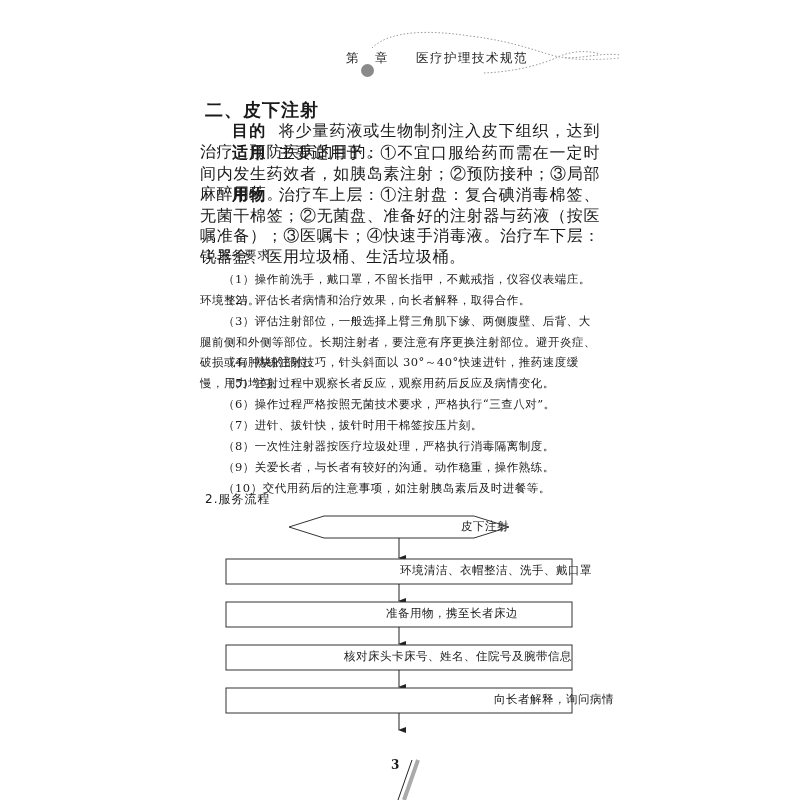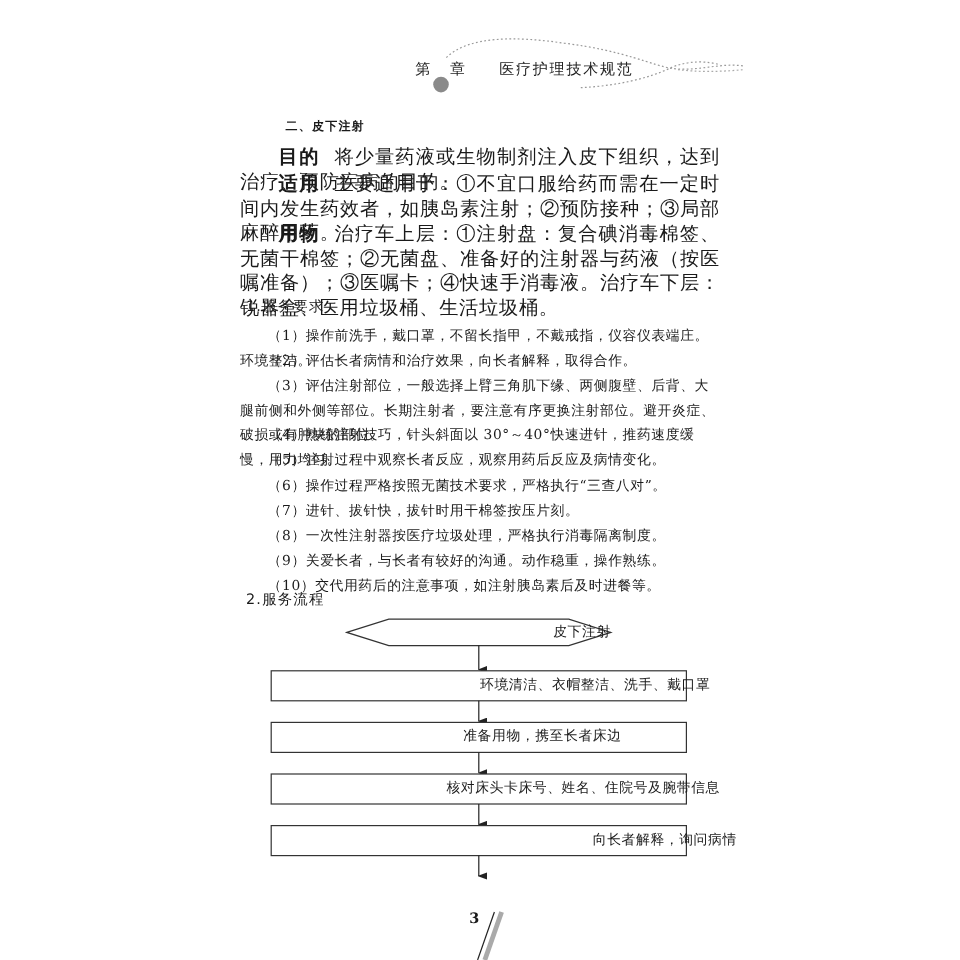--- a/index.html
+++ b/index.html
@@ -2,21 +2,21 @@
 <html><head>
 <meta charset="utf-8">
 <style>
   html, body { margin:0; padding:0; background:#ffffff; }
   body { width:800px; height:800px; position:relative; overflow:hidden;
          font-family:"DejaVu Serif","Liberation Serif",serif; color:#1a1a1a; }
   .header-swirl { position:absolute; left:0; top:0; width:800px; height:90px; }
   .chapter-header { position:absolute; left:346px; top:50px; font-family:"DejaVu Sans","Liberation Sans",sans-serif; font-size:12.5px; letter-spacing:1.5px; color:#222; white-space:nowrap; }
   .chapter-num { display:inline-block; width:13px; height:13px; border-radius:50%; background:#8a8a8a; color:#8a8a8a; font-size:0; vertical-align:-2px; margin:0 1px; }
   .chapter-title { margin-left:14px;padding-left:13px; }
-  .section-title { position:absolute; left:205px; top:98px; font-family:Liberation Serif, serif; font-size:10px; font-weight:bold; letter-spacing:1px;margin-left:33px; }
+  .section-title { position:absolute; left:205px; top:98px; font-family:Liberation Serif, serif; font-size:18px; font-weight:bold; letter-spacing:1px; }
   .para { position:absolute; left:200px; width:400px; font-size:16px; line-height:20.5px; text-indent:2em; letter-spacing:0.6px; text-align:justify; }
   .para .lbl { font-family:"DejaVu Sans","Liberation Sans",sans-serif; font-weight:bold; margin-right:12px; letter-spacing:1px; }
   .subhead { position:absolute; left:205px; font-family:"DejaVu Sans","Liberation Sans",sans-serif; font-size:12px; letter-spacing:1px; }
   .req { position:absolute; left:200px; width:400px; font-size:11.5px; line-height:20.5px; text-indent:2em; letter-spacing:0.5px; }
   .flow-svg { position:absolute; left:0; top:0; width:800px; height:800px; pointer-events:none; }
   .flow-text { position:absolute; font-size:11.5px; text-align:right; letter-spacing:0.5px; white-space:nowrap; }
   .page-num { position:absolute; left:391px; top:758px; font-size:12px; font-weight:bold; font-family:"DejaVu Serif","Liberation Serif",serif; }
   .page-slash { position:absolute; left:0; top:0; width:800px; height:800px; pointer-events:none; }
 </style>
 </head>
@@ -75,20 +75,20 @@
   <line x1="399" y1="627" x2="399" y2="644" stroke="#222" stroke-width="1" marker-end="url(#arr)"></line>
   <rect x="226" y="645" width="346" height="25" fill="#fff" stroke="#333" stroke-width="1"></rect>
   <line x1="399" y1="670" x2="399" y2="687" stroke="#222" stroke-width="1" marker-end="url(#arr)"></line>
   <rect x="226" y="688" width="346" height="25" fill="#fff" stroke="#333" stroke-width="1"></rect>
   <line x1="399" y1="713" x2="399" y2="730" stroke="#222" stroke-width="1" marker-end="url(#arr)"></line>
 </svg>
 
 <div class="flow-text" style="left:289px; top:519px; width:220px;">皮下注射</div>
 <div class="flow-text" style="left:226px; top:563px; width:346px;padding-left:20px;">环境清洁、衣帽整洁、洗手、戴口罩</div>
 <div class="flow-text" style="left:226px; top:606px; width:292px;">准备用物，携至长者床边</div>
-<div class="flow-text" style="left:226px; top:649px; width:346px;padding-left:28px;">核对床头卡床号、姓名、住院号及腕带信息</div>
+<div class="flow-text" style="left:226px; top:649px; width:346px;">核对床头卡床号、姓名、住院号及腕带信息</div>
 <div class="flow-text" style="left:226px; top:692px; width:388px;">向长者解释，询问病情</div>
 
 <div class="page-num">3</div>
 <svg class="page-slash" viewBox="0 0 800 800">
   <line x1="412" y1="760" x2="398" y2="800" stroke="#222" stroke-width="1"></line>
   <line x1="418" y1="760" x2="404" y2="800" stroke="#aaa" stroke-width="4"></line>
 </svg>
 
 </body></html>

